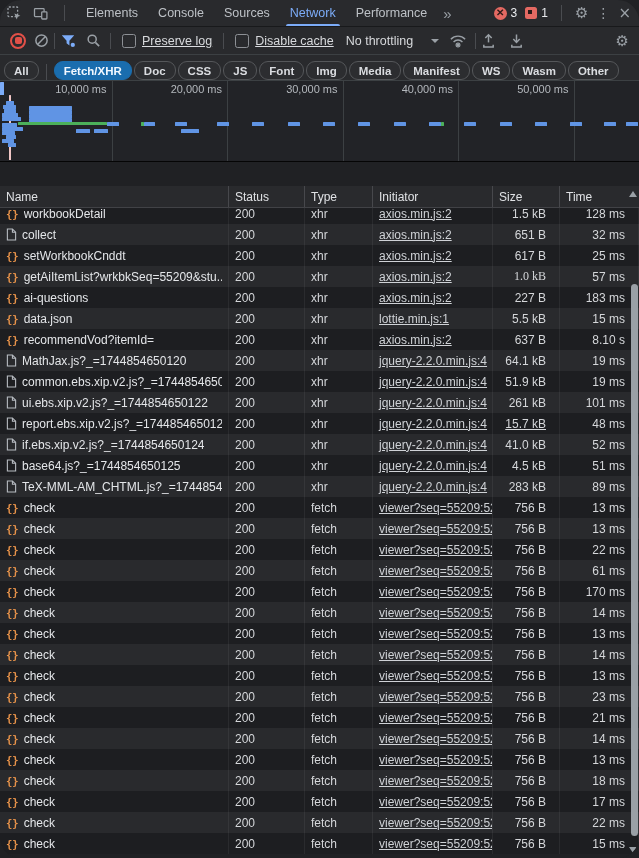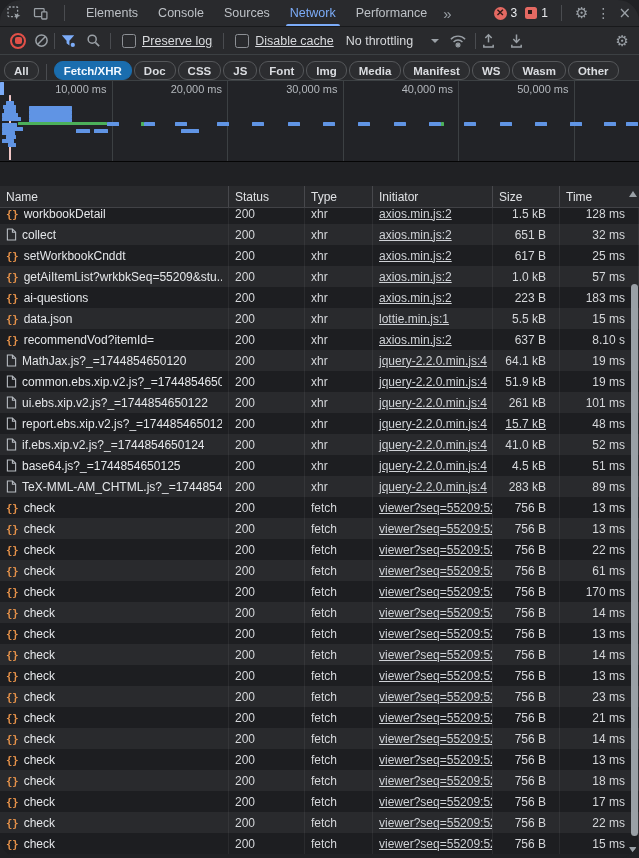--- a/index.html
+++ b/index.html
@@ -324,34 +324,34 @@
         <div class="row alt1">
           <div class="cell namec" style="width: 229px;">
             <span class="braces">{}</span>
             <span class="nametxt">getAiItemList?wrkbkSeq=55209&amp;stu...</span>
           </div>
           <div class="cell" style="width: 76px;">200</div>
           <div class="cell" style="width: 68px;">xhr</div>
           <div class="cell" style="width: 120px;">
             <span class="link">axios.min.js:2</span>
           </div>
-          <div class="cell num" style="width: 67px;">1.0 kB</div>
+          <div class="cell num" style="width: 67px; font-family: Liberation Serif, serif;">1.0 kB</div>
           <div class="cell num" style="width: 79px;">57 ms</div>
         </div>
         <div class="row alt0">
           <div class="cell namec" style="width: 229px;">
             <span class="braces">{}</span>
             <span class="nametxt">ai-questions</span>
           </div>
           <div class="cell" style="width: 76px;">200</div>
           <div class="cell" style="width: 68px;">xhr</div>
           <div class="cell" style="width: 120px;">
             <span class="link">axios.min.js:2</span>
           </div>
-          <div class="cell num" style="width: 67px;">223 B</div>
+          <div class="cell num" style="width: 67px;">227 B</div>
           <div class="cell num" style="width: 79px;">183 ms</div>
         </div>
         <div class="row alt1">
           <div class="cell namec" style="width: 229px;">
             <span class="braces">{}</span>
             <span class="nametxt">data.json</span>
           </div>
           <div class="cell" style="width: 76px;">200</div>
           <div class="cell" style="width: 68px;">xhr</div>
           <div class="cell" style="width: 120px;">

